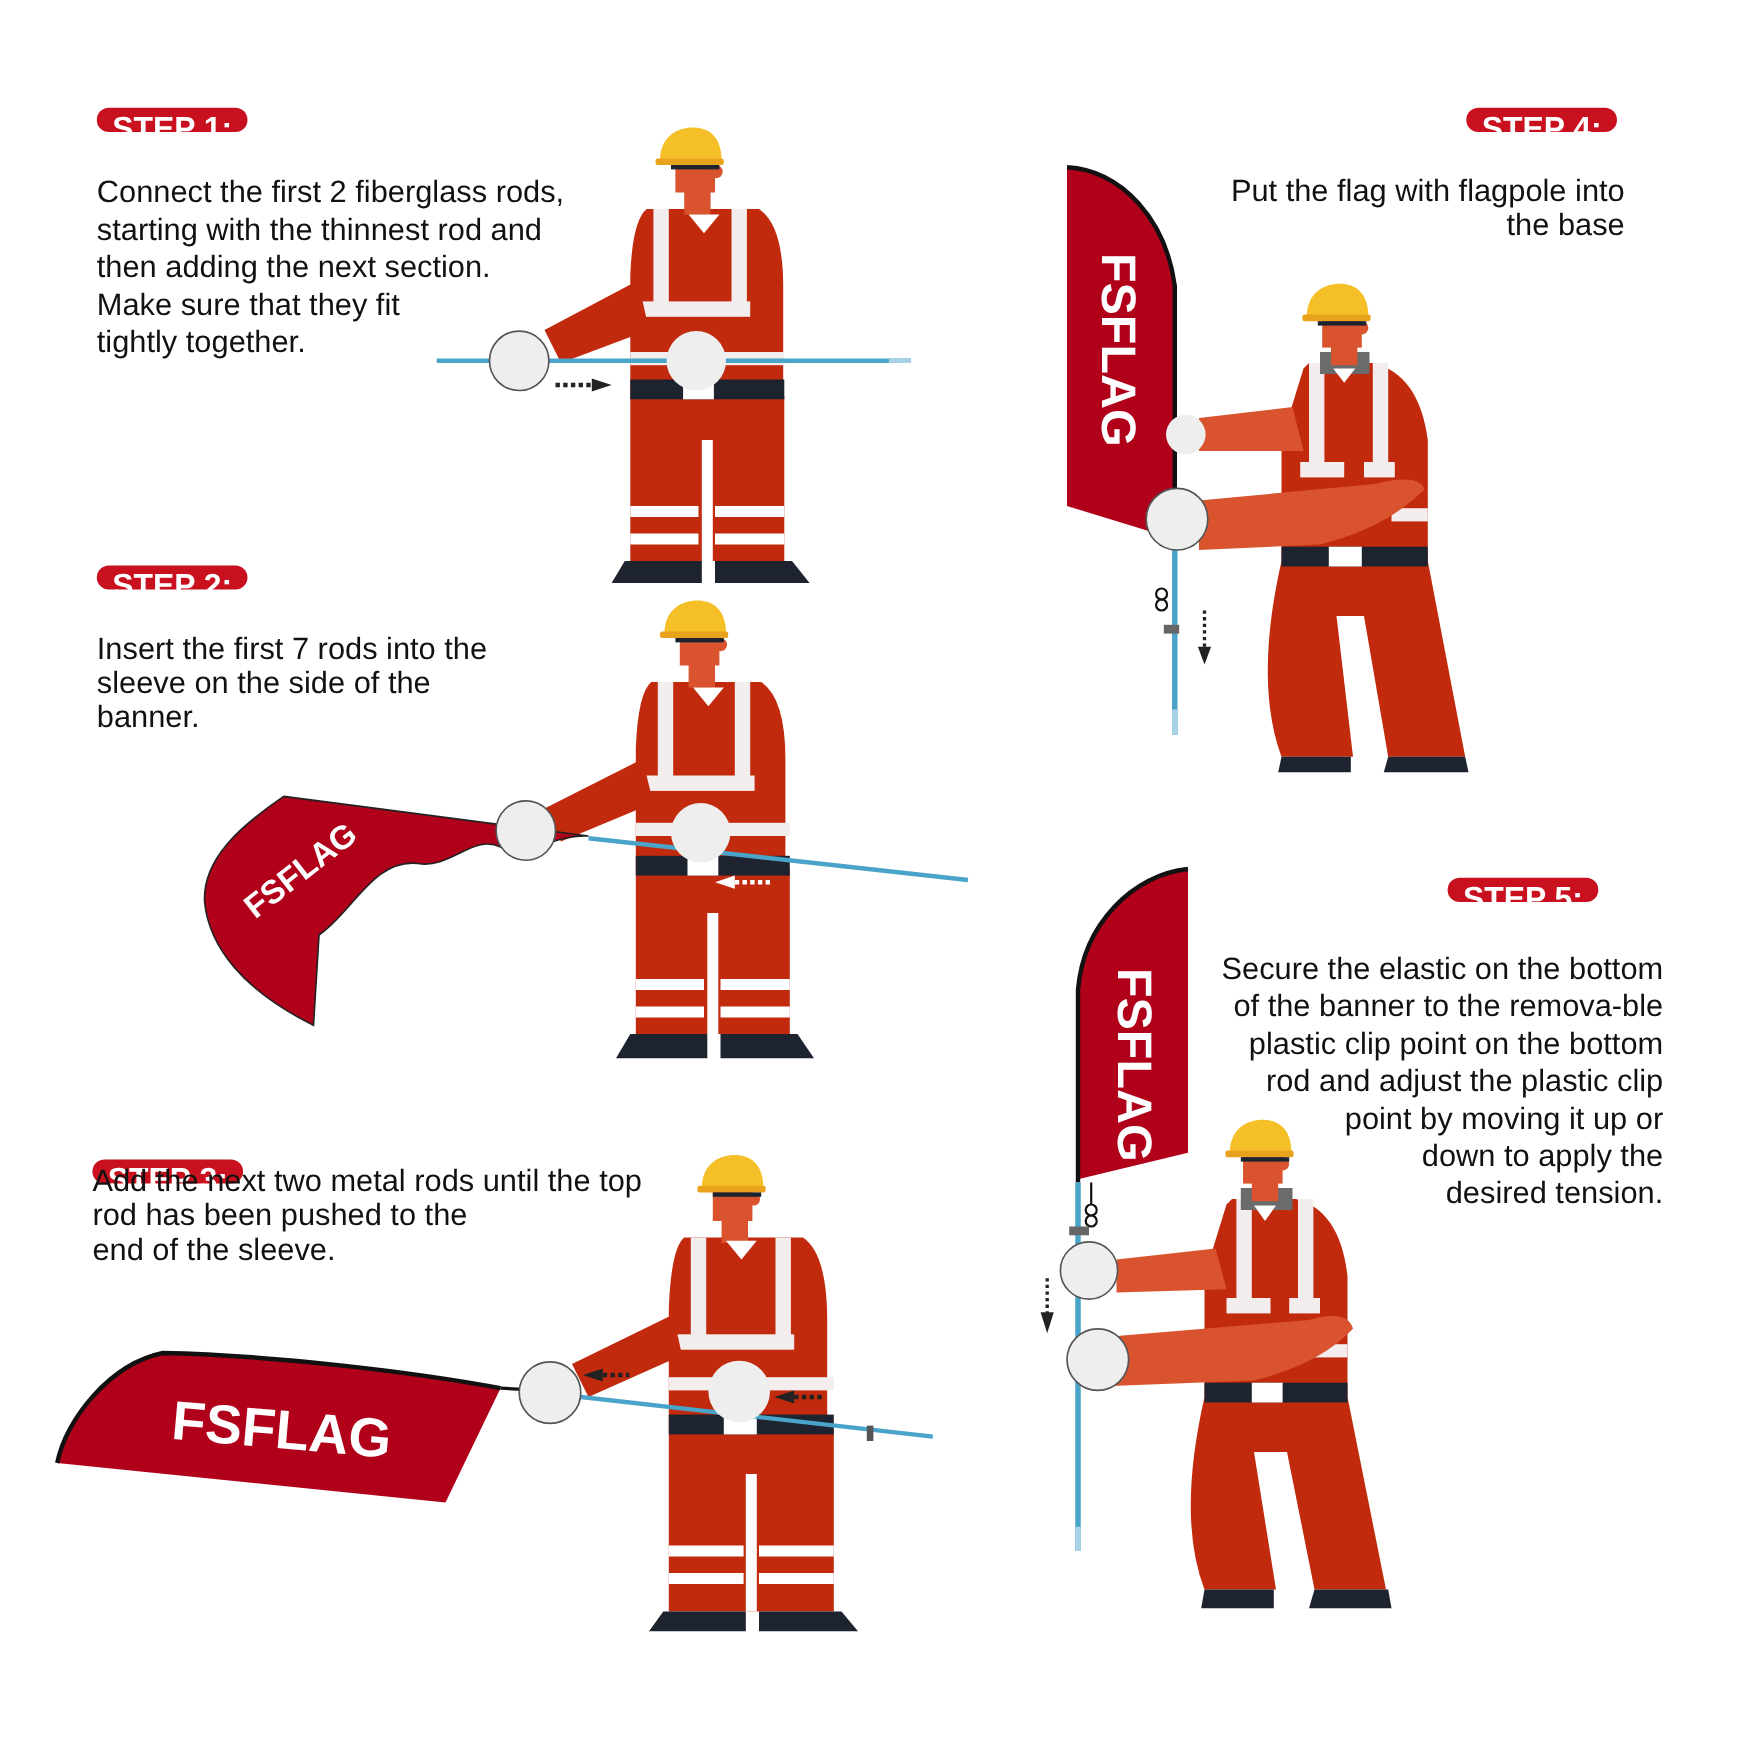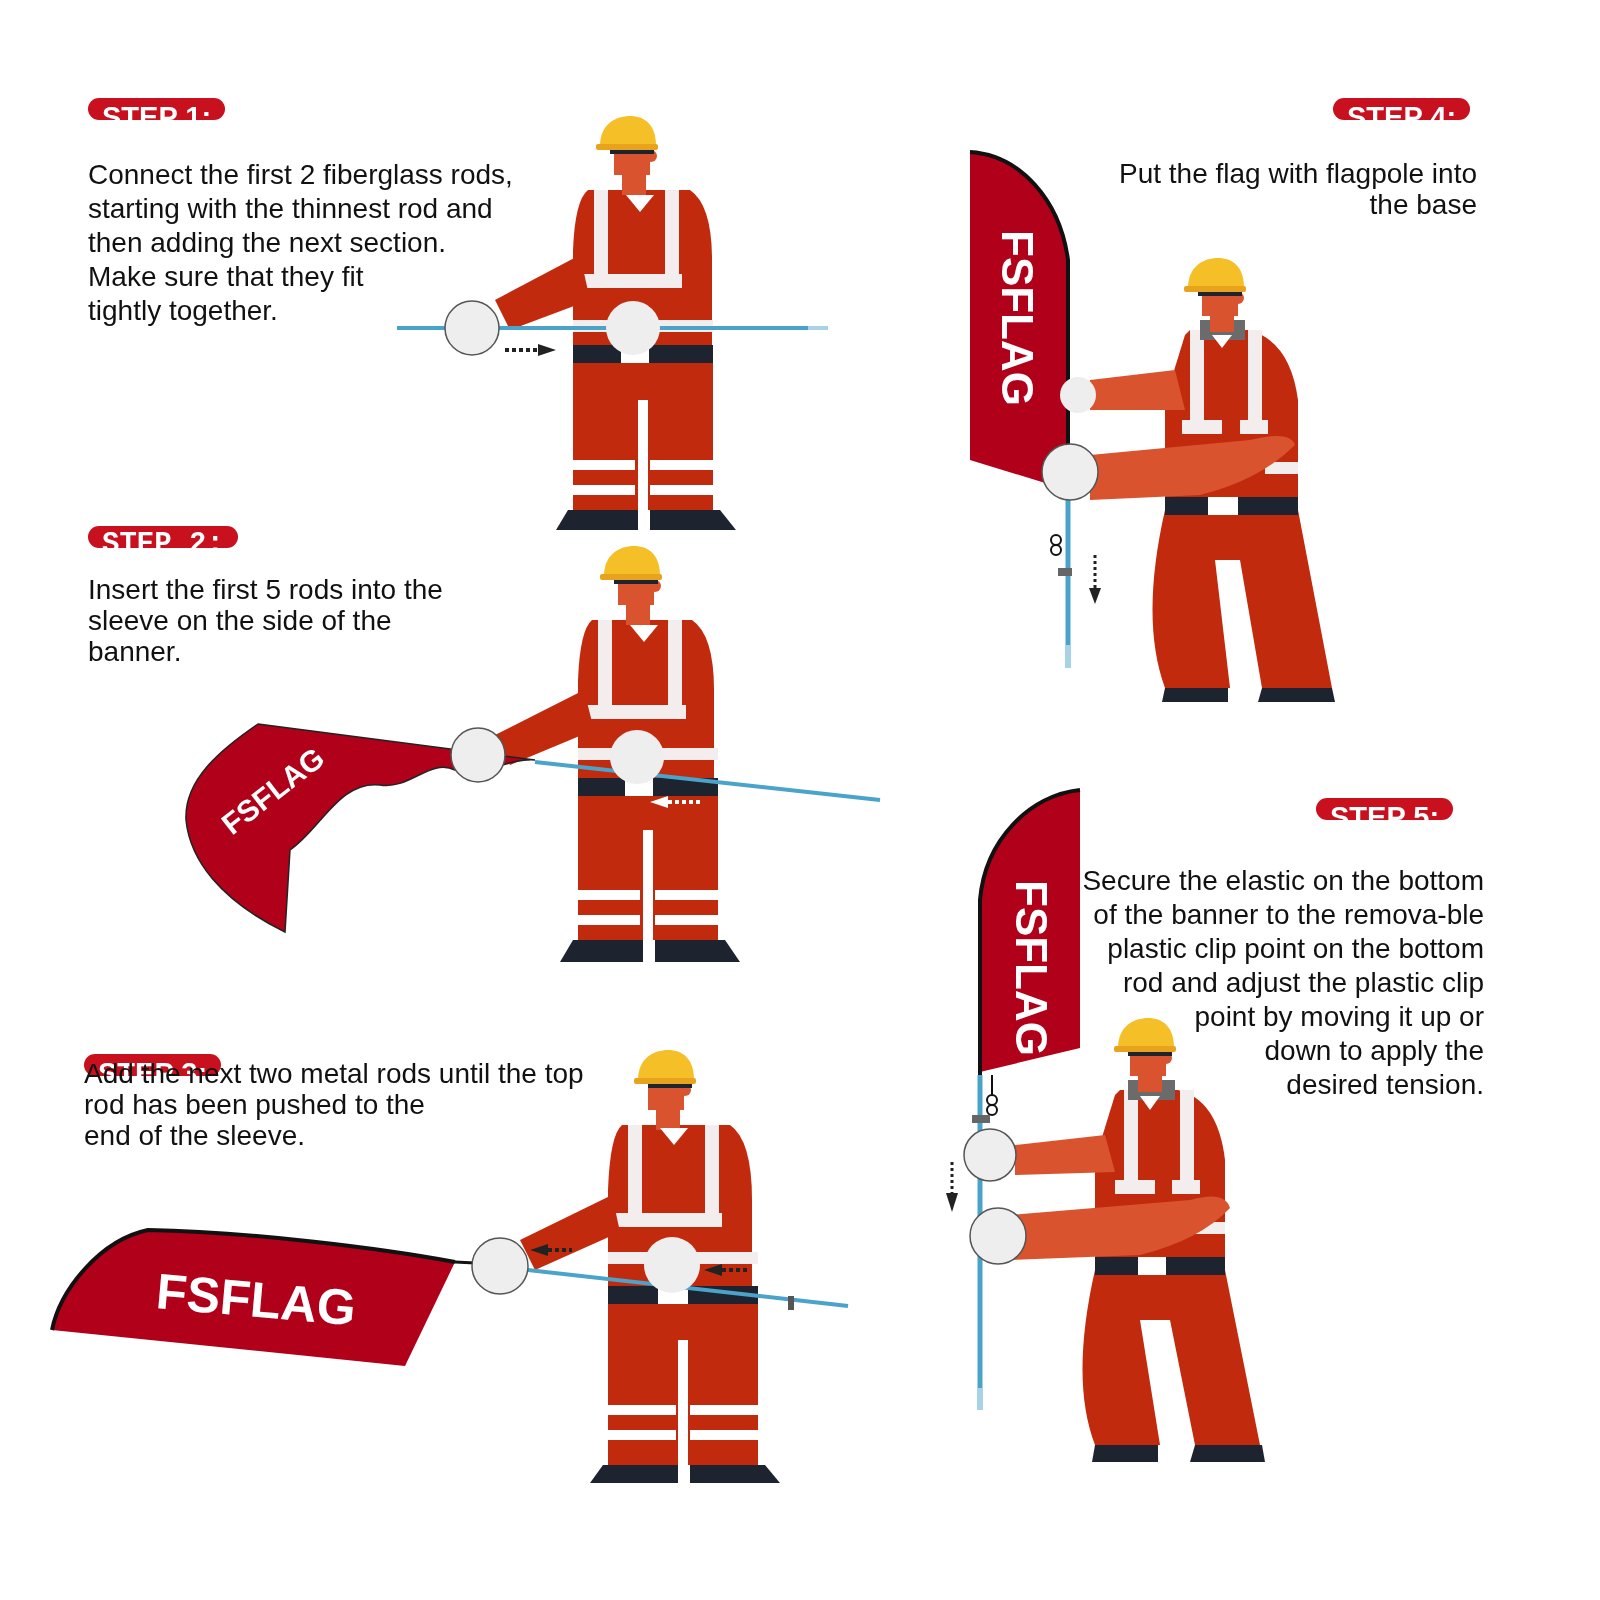--- a/index.html
+++ b/index.html
@@ -12,36 +12,36 @@
 </head>
 <body>
 
 <div class="badge" style="left:88px;top:98px;">STEP 1:</div>
 <div class="desc" style="left:88px;top:158px;">Connect the first 2 fiberglass rods,
 starting with the thinnest rod and
 then adding the next section.
 Make sure that they fit
 tightly together.</div>
 
-<div class="badge" style="left:88px;top:526px;font-family:Liberation Mono, monospace;">STEP 2:</div>
-<div class="desc" style="left:88px;top:574px;line-height:31px;">Insert the first 5 rods into the
+<div class="badge" style="left:88px;top:514px;">STEP 2:</div>
+<div class="desc" style="left:88px;top:574px;line-height:31px;">Insert the first 7 rods into the
 sleeve on the side of the
 banner.</div>
 
 <div class="badge" style="left:84px;top:1054px;">STEP 3:</div>
 <div class="desc" style="left:84px;top:1058px;line-height:31px;">Add the next two metal rods until the top
 rod has been pushed to the
 end of the sleeve.</div>
 
 <div class="badge" style="left:1333px;top:98px;">STEP 4:</div>
 <div class="desc right" style="right:123px;top:158px;line-height:31px;">Put the flag with flagpole into
 the base</div>
 
 <div class="badge" style="left:1316px;top:798px;">STEP 5:</div>
-<div class="desc right" style="right:116px;top:864px;">Secure the elastic on the bottom
+<div class="desc right" style="right:88px;top:864px;">Secure the elastic on the bottom
 of the banner to the remova-ble
 plastic clip point on the bottom
 rod and adjust the plastic clip
 point by moving it up or
 down to apply the
 desired tension.</div>
 
 <svg class="art" width="1600" height="1600" viewBox="0 0 1600 1600">
   <defs>
     <g id="helmet">

